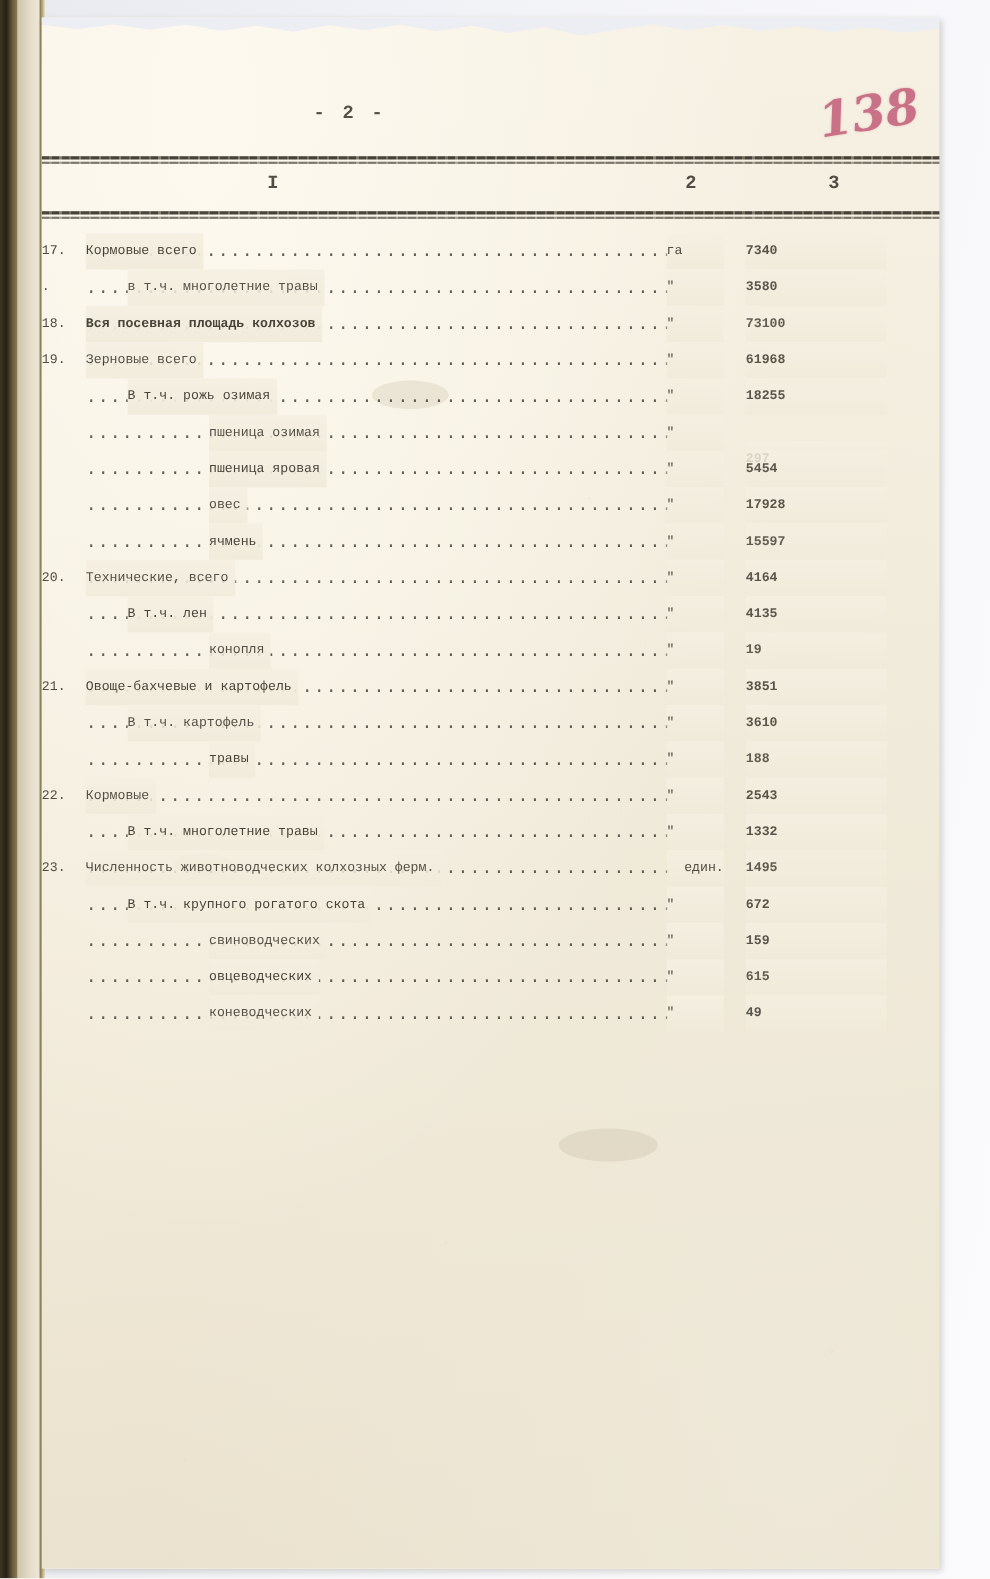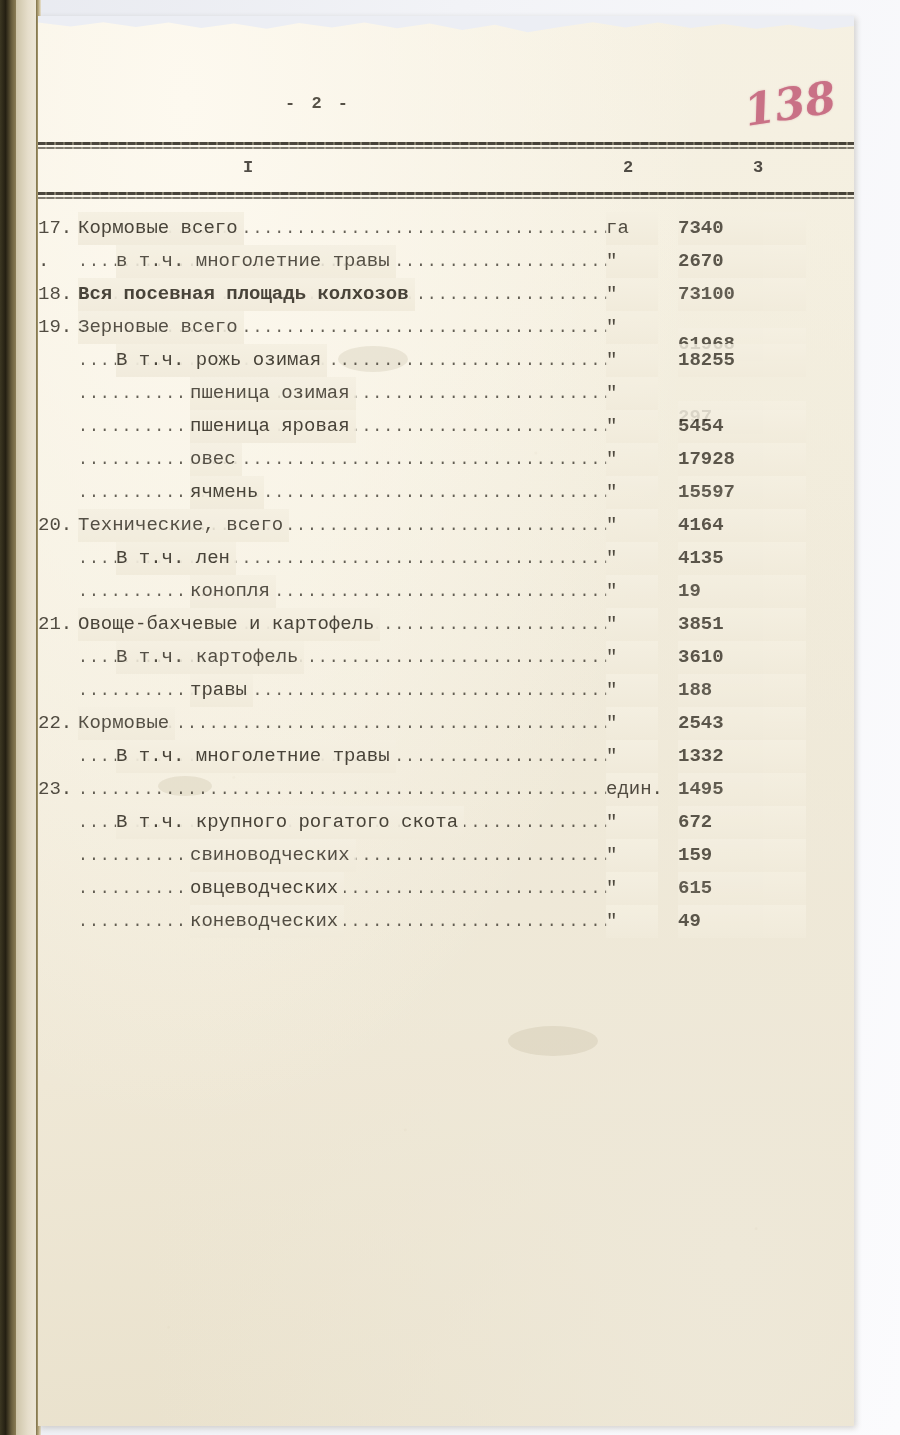--- a/index.html
+++ b/index.html
@@ -168,21 +168,21 @@
   .rows {
     position: absolute;
     left: 0;
     top: 196px;
     width: 816px;
   }
   .row {
     position: relative;
     height: 33px;
     line-height: 33px;
-    font-size: 19px;
+    font-size: 12px;
     color: #3a352b;
     white-space: nowrap;
   }
   .r-num {
     position: absolute;
     left: 0;
     width: 38px;
     text-align: left;
     opacity: .88;
   }
@@ -279,35 +279,35 @@
           <span class="r-leader"></span>
           <span class="r-label" style="background: linear-gradient(rgb(245, 240, 226), rgb(241, 235, 219)); padding-right: 6px;">Кормовые  всего</span>
           <span class="r-unit" style="background: linear-gradient(rgb(245, 240, 226), rgb(241, 235, 219));">га</span>
           <span class="r-value" style="background: linear-gradient(rgb(245, 240, 226), rgb(241, 235, 219));">7340</span>
         </div>
         <div class="row lvl1">
           <span class="r-num">.</span>
           <span class="r-leader"></span>
           <span class="r-label" style="background: linear-gradient(rgb(245, 240, 226), rgb(241, 235, 219)); padding-right: 6px;">в т.ч. многолетние травы</span>
           <span class="r-unit" style="background: linear-gradient(rgb(245, 240, 226), rgb(241, 235, 219));">"</span>
-          <span class="r-value" style="background: linear-gradient(rgb(245, 240, 226), rgb(241, 235, 219));">2670</span>
+          <span class="r-value" style="background: linear-gradient(rgb(245, 240, 226), rgb(241, 235, 219));">3580</span>
         </div>
         <div class="row lvl0">
           <span class="r-num">18.</span>
           <span class="r-leader"></span>
           <span class="r-label" style="background: linear-gradient(rgb(245, 240, 226), rgb(241, 235, 219)); padding-right: 6px; font-weight: bold;">Вся посевная площадь колхозов</span>
           <span class="r-unit" style="background: linear-gradient(rgb(245, 240, 226), rgb(241, 235, 219));">"</span>
           <span class="r-value" style="background: linear-gradient(rgb(245, 240, 226), rgb(241, 235, 219));">73100</span>
         </div>
         <div class="row lvl0">
           <span class="r-num">19.</span>
           <span class="r-leader"></span>
           <span class="r-label" style="background: linear-gradient(rgb(245, 240, 226), rgb(241, 235, 219)); padding-right: 6px;">Зерновые всего</span>
           <span class="r-unit" style="background: linear-gradient(rgb(245, 240, 226), rgb(241, 235, 219));">"</span>
-          <span class="r-value" style="background: linear-gradient(rgb(245, 240, 226), rgb(241, 235, 219)); margin-top: 17px;">61968</span>
+          <span class="r-value" style="background: linear-gradient(rgb(245, 240, 226), rgb(241, 235, 219));">61968</span>
         </div>
         <div class="row lvl1">
           <span class="r-num"></span>
           <span class="r-leader"></span>
           <span class="r-label" style="background: linear-gradient(rgb(245, 240, 226), rgb(241, 235, 219)); padding-right: 6px;">В т.ч. рожь озимая</span>
           <span class="r-unit" style="background: linear-gradient(rgb(245, 240, 226), rgb(241, 235, 219));">"</span>
           <span class="r-value" style="background: linear-gradient(rgb(245, 240, 226), rgb(241, 235, 219));">18255</span>
         </div>
         <div class="row lvl2">
           <span class="r-num"></span>
@@ -389,20 +389,21 @@
         <div class="row lvl1">
           <span class="r-num"></span>
           <span class="r-leader"></span>
           <span class="r-label" style="background: linear-gradient(rgb(245, 240, 226), rgb(241, 235, 219)); padding-right: 6px;">В т.ч. многолетние травы</span>
           <span class="r-unit" style="background: linear-gradient(rgb(245, 240, 226), rgb(241, 235, 219));">"</span>
           <span class="r-value" style="background: linear-gradient(rgb(245, 240, 226), rgb(241, 235, 219));">1332</span>
         </div>
         <div class="row lvl0">
           <span class="r-num">23.</span>
           <span class="r-leader"></span>
+          <span class="r-label" style="background: linear-gradient(rgb(245, 240, 226), rgb(241, 235, 219)); padding-right: 6px;">Численность животноводческих колхозных ферм.</span>
           <span class="r-unit" style="background: linear-gradient(rgb(245, 240, 226), rgb(241, 235, 219)); text-align: right;">един.</span>
           <span class="r-value" style="background: linear-gradient(rgb(245, 240, 226), rgb(241, 235, 219));">1495</span>
         </div>
         <div class="row lvl1">
           <span class="r-num"></span>
           <span class="r-leader"></span>
           <span class="r-label" style="background: linear-gradient(rgb(245, 240, 226), rgb(241, 235, 219)); padding-right: 6px;">В т.ч. крупного рогатого скота</span>
           <span class="r-unit" style="background: linear-gradient(rgb(245, 240, 226), rgb(241, 235, 219));">"</span>
           <span class="r-value" style="background: linear-gradient(rgb(245, 240, 226), rgb(241, 235, 219));">672</span>
         </div>

